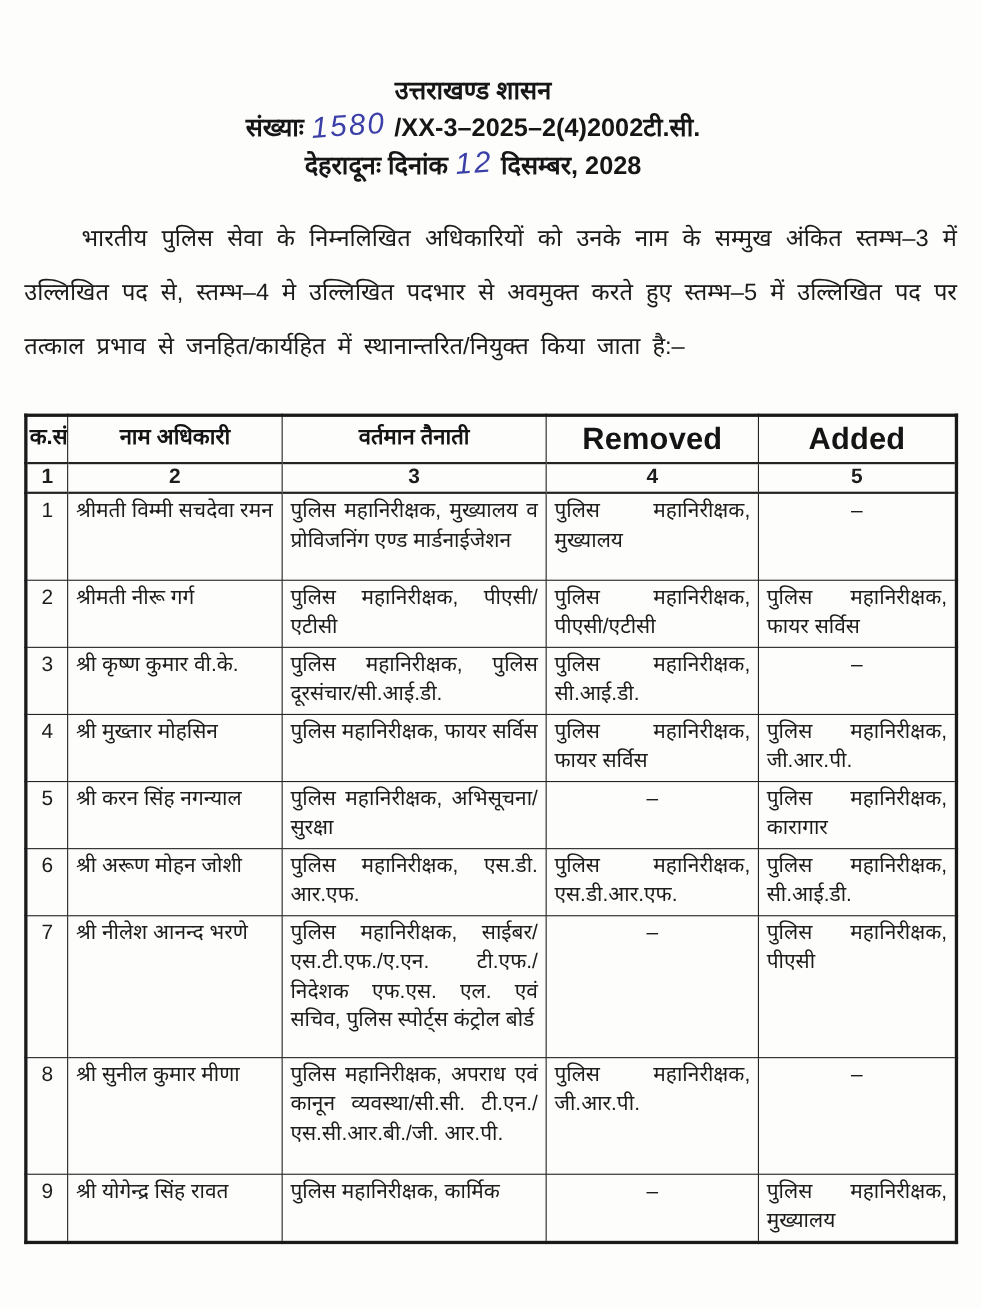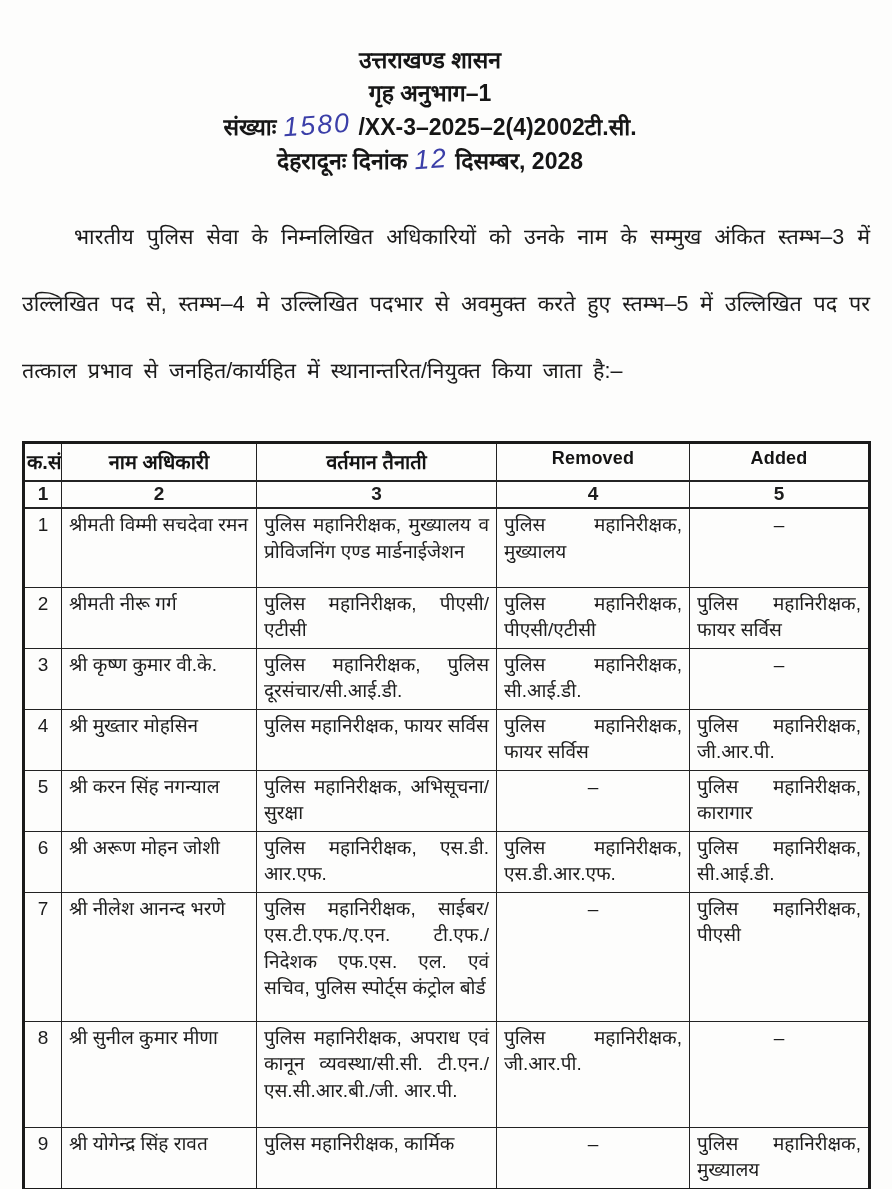--- a/index.html
+++ b/index.html
@@ -9,21 +9,21 @@
     position: relative;
     width: 892px;
     height: 1189px;
     margin: 0 auto;
     background: #fdfdfc;
     color: #1d1d1d;
     overflow: hidden;
   }
   .header-block {
     width: 860px;
-    padding-top: 44px;
+    padding-top: 66px;
     text-align: center;
     font-weight: bold;
     font-size: 23px;
     line-height: 33px;
     color: #161616;
   }
   .header-line { white-space: nowrap; }
   .handwritten {
     color: #3b3fa8;
     font-style: italic;
@@ -39,21 +39,21 @@
   .doc-title {
     display: inline-block;
     margin-top: 6px;
     border-bottom: 2.5px solid #161616;
     padding-bottom: 3px;
   }
   .body-para {
     margin: 26px 24px 0 22px;
     width: 848px;
     font-size: 21.5px;
-    line-height: 67px;
+    line-height: 49px;
     text-align: justify;
     text-indent: 52px;
     word-spacing: 5px;
     color: #1b1b1b;
   }
   table.transfer-table {
     margin: 36px 0 0 22px;
     width: 846px;
     border-collapse: collapse;
     table-layout: fixed;
@@ -70,21 +70,21 @@
     overflow: hidden;
   }
   thead th { border-bottom-width: 2.5px; border-top-width: 2.5px; }
   thead tr.head-row th {
     font-size: 20px;
     font-weight: bold;
     text-align: center;
     padding: 4px 2px 5px 2px;
     color: #141414;
   }
-  thead tr.head-row th.latin { font-size: 18px; letter-spacing: 0.2px; }
+  thead tr.head-row th.latin { font-size: 28px; letter-spacing: 0.2px; }
   thead tr.num-row th {
     font-size: 19px;
     font-weight: bold;
     text-align: center;
     padding: 1px 2px 2px 2px;
   }
   tbody td {
     font-size: 19px;
     line-height: 26.5px;
     padding: 3px 7px 4px 7px;
@@ -104,21 +104,20 @@
   tbody tr:nth-child(9) td { height: 49px; }
   tbody tr:nth-child(10) td { height: 101px; }
 </style>
 </head>
 <body>
 
 <div class="page">
 
   <div class="header-block">
     <div class="header-line">उत्तराखण्ड शासन</div>
-    <div class="header-line">गृह अनुभाग–1</div>
     <div class="header-line"><span>संख्याः</span><span class="handwritten">1580</span><span>/XX-3–2025–2(4)2002टी.सी.</span></div>
     <div class="header-line"><span>देहरादूनः दिनांक</span><span class="handwritten">12</span><span>दिसम्बर, 2028</span></div>
   </div>
 
   <p class="body-para">भारतीय पुलिस सेवा के निम्नलिखित अधिकारियों को उनके नाम के सम्मुख अंकित स्तम्भ–3 में उल्लिखित पद से, स्तम्भ–4 मे उल्लिखित पदभार से अवमुक्त करते हुए स्तम्भ–5 में उल्लिखित पद पर तत्काल प्रभाव से जनहित/कार्यहित में स्थानान्तरित/नियुक्त किया जाता है:–</p>
 
   <table class="transfer-table">
     <colgroup>
       <col class="c0">
         <col class="c1">

